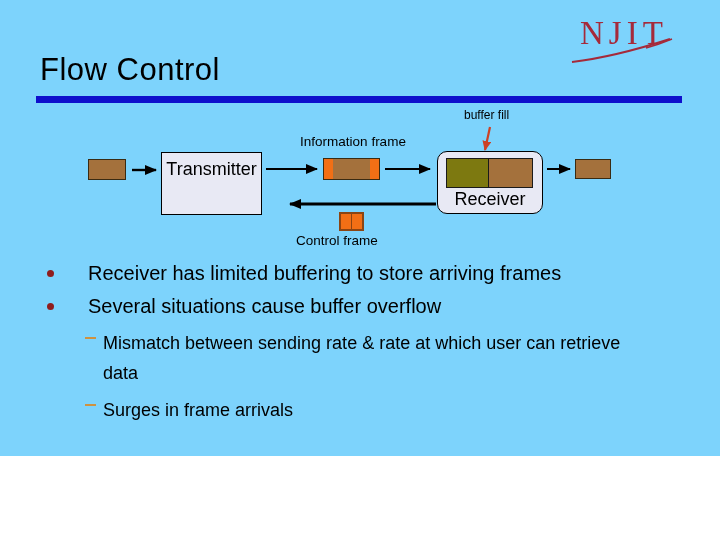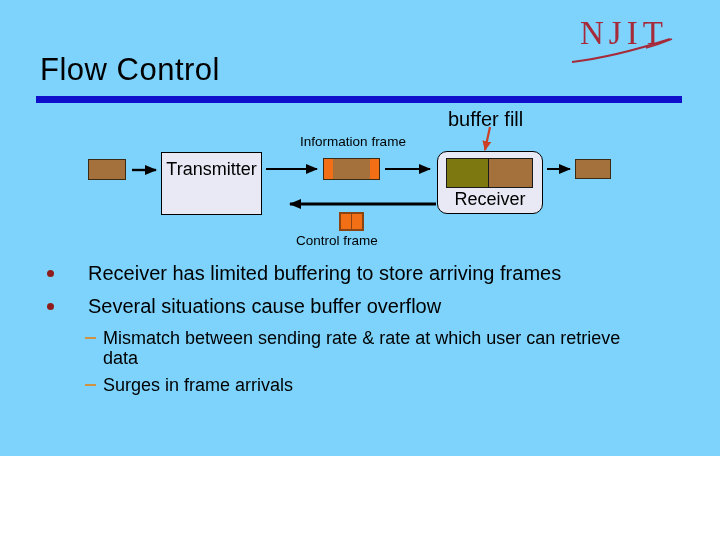--- a/index.html
+++ b/index.html
@@ -17,21 +17,21 @@
     background:var(--accent_blue);
   }
   .logo{position:absolute;left:566px;top:8px;width:110px;height:60px;}
   .logo text{
     font-family:"Liberation Serif", serif;font-size:33px;letter-spacing:5px;
     fill:var(--njit_red);
   }
   .logo path{stroke:var(--njit_red);fill:none;}
   
   .lbl{position:absolute;font-size:13.5px;white-space:nowrap;}
-  .lbl-buffer-fill{left:448px;top:108px;font-size:20px;}
+  .lbl-buffer-fill{left:464px;top:108px;font-size:12px;}
   .lbl-info{left:288px;top:134px;width:130px;text-align:center;}
   .lbl-control{left:296px;top:233px;width:112px;text-align:left;}
   .frame{position:absolute;background:var(--frame_brown);border:1.5px solid var(--frame_border);box-sizing:border-box;}
   .frame-left{left:88px;top:159px;width:38px;height:21px;}
   .frame-right{left:575px;top:159px;width:36px;height:20px;}
   .frame-info{left:323px;top:158px;width:57px;height:22px;display:flex;padding:0;}
   .frame-info .cap{width:9px;height:100%;background:var(--frame_orange);}
   .frame-info .mid{flex:1;height:100%;background:var(--frame_brown);}
   .frame-control{
     left:339px;top:212px;width:25px;height:19px;background:var(--frame_orange);
@@ -57,21 +57,21 @@
   .content{position:absolute;left:36px;top:262px;width:664px;}
   .mb{display:grid;grid-template-columns:32px 1fr;margin-bottom:10px;gap:20px;}
   .mb .dot{
     width:7px;height:7px;border-radius:50%;background:var(--bullet_red);
     margin-left:11px;margin-top:8px;
   }
   .mb-text{font-size:20px;line-height:23px;white-space:pre-line;}
   .sub{margin:10px 0 11px 49px;}
   .sb{display:grid;grid-template-columns:18px 1fr;margin-bottom:7px;}
   .sb .dash{width:11px;height:2px;background:var(--dash_orange);margin-top:9px;}
-  .sb-text{font-size:18px;line-height:20px;white-space:pre-line;}
+  .sb-text{font-size:18px;line-height:30px;white-space:pre-line;}
   .pre{white-space:pre-line;}
   
   .page-number{
     position:absolute;left:656px;top:497px;width:24px;text-align:center;
     font-size:14px;color:var(--page_number_gray);
   }
 </style>
 </head>
 <body>
 

